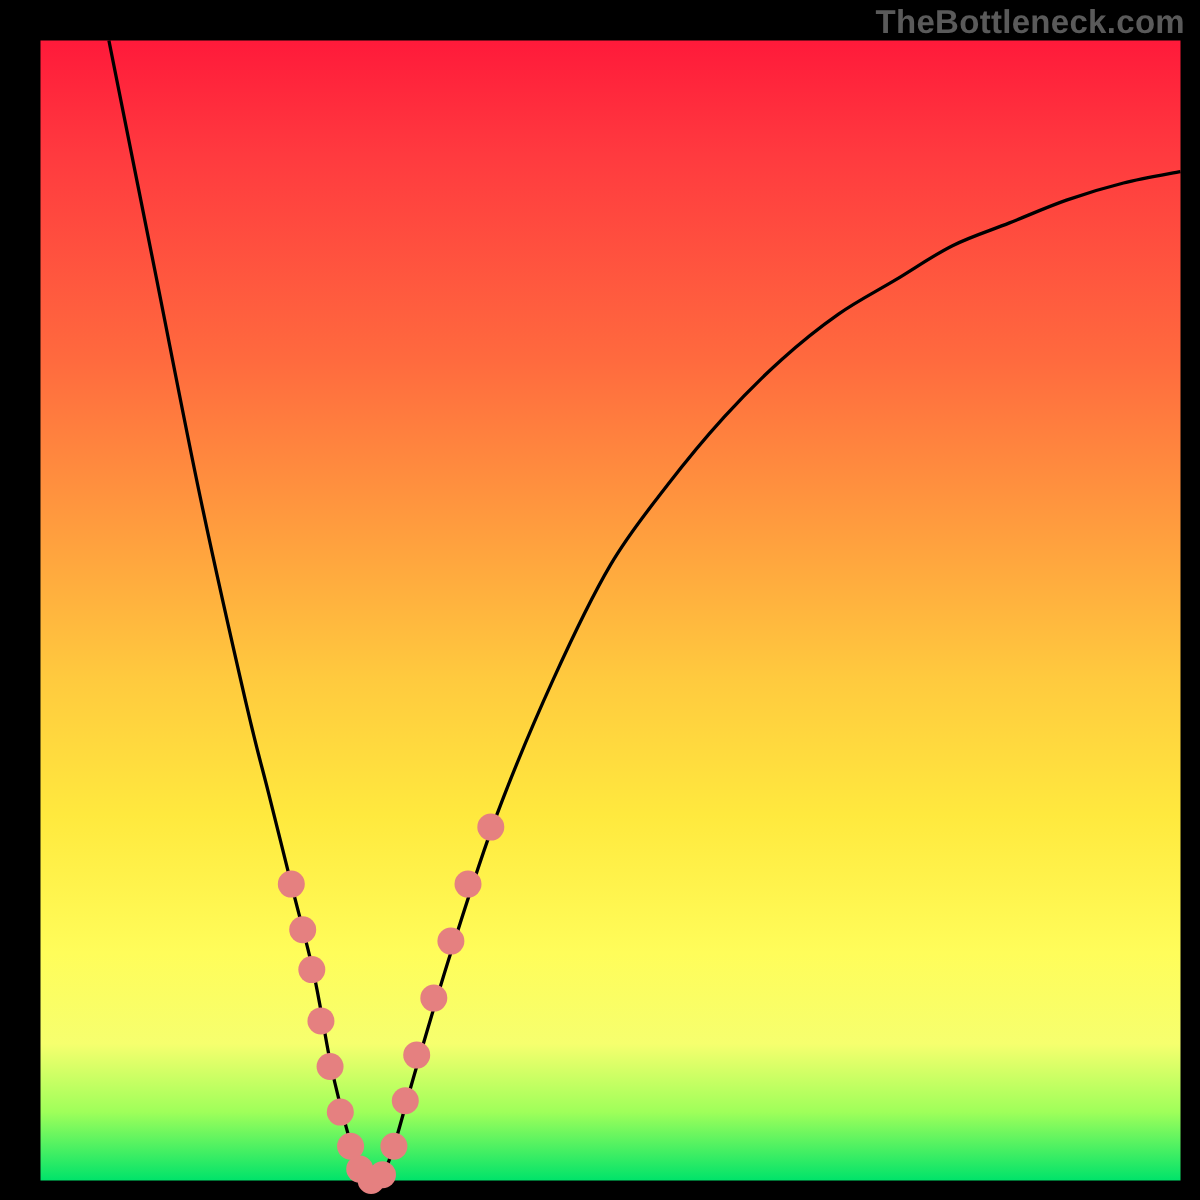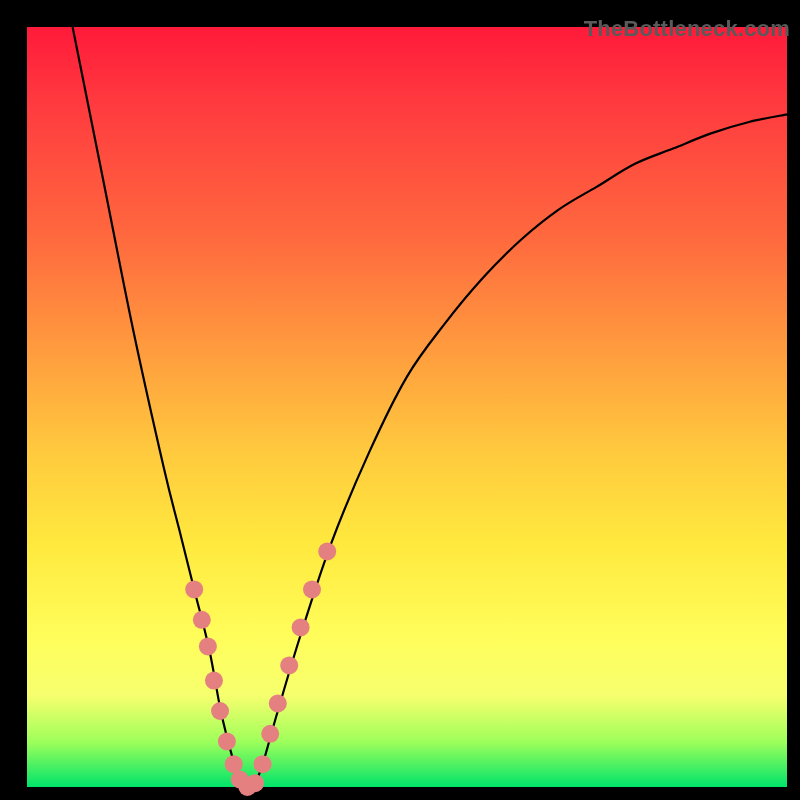--- a/index.html
+++ b/index.html
@@ -32,21 +32,21 @@
       #ffca3e 56%,
       #ffe93e 68%,
       #fffd5a 80%,
       #f6ff6e 88%,
       #9fff5a 94%,
       #00e36a 100%
     );
   }
   .watermark {
     position: absolute;
-    top: 16px;
+    top: 2px;
     right: 10px;
     font-size: 22px;
     font-weight: 600;
     color: #5a5a5a;
     letter-spacing: 0.2px;
     user-select: none;
   }
   svg.curve {
     position: absolute;
     left: 0;

